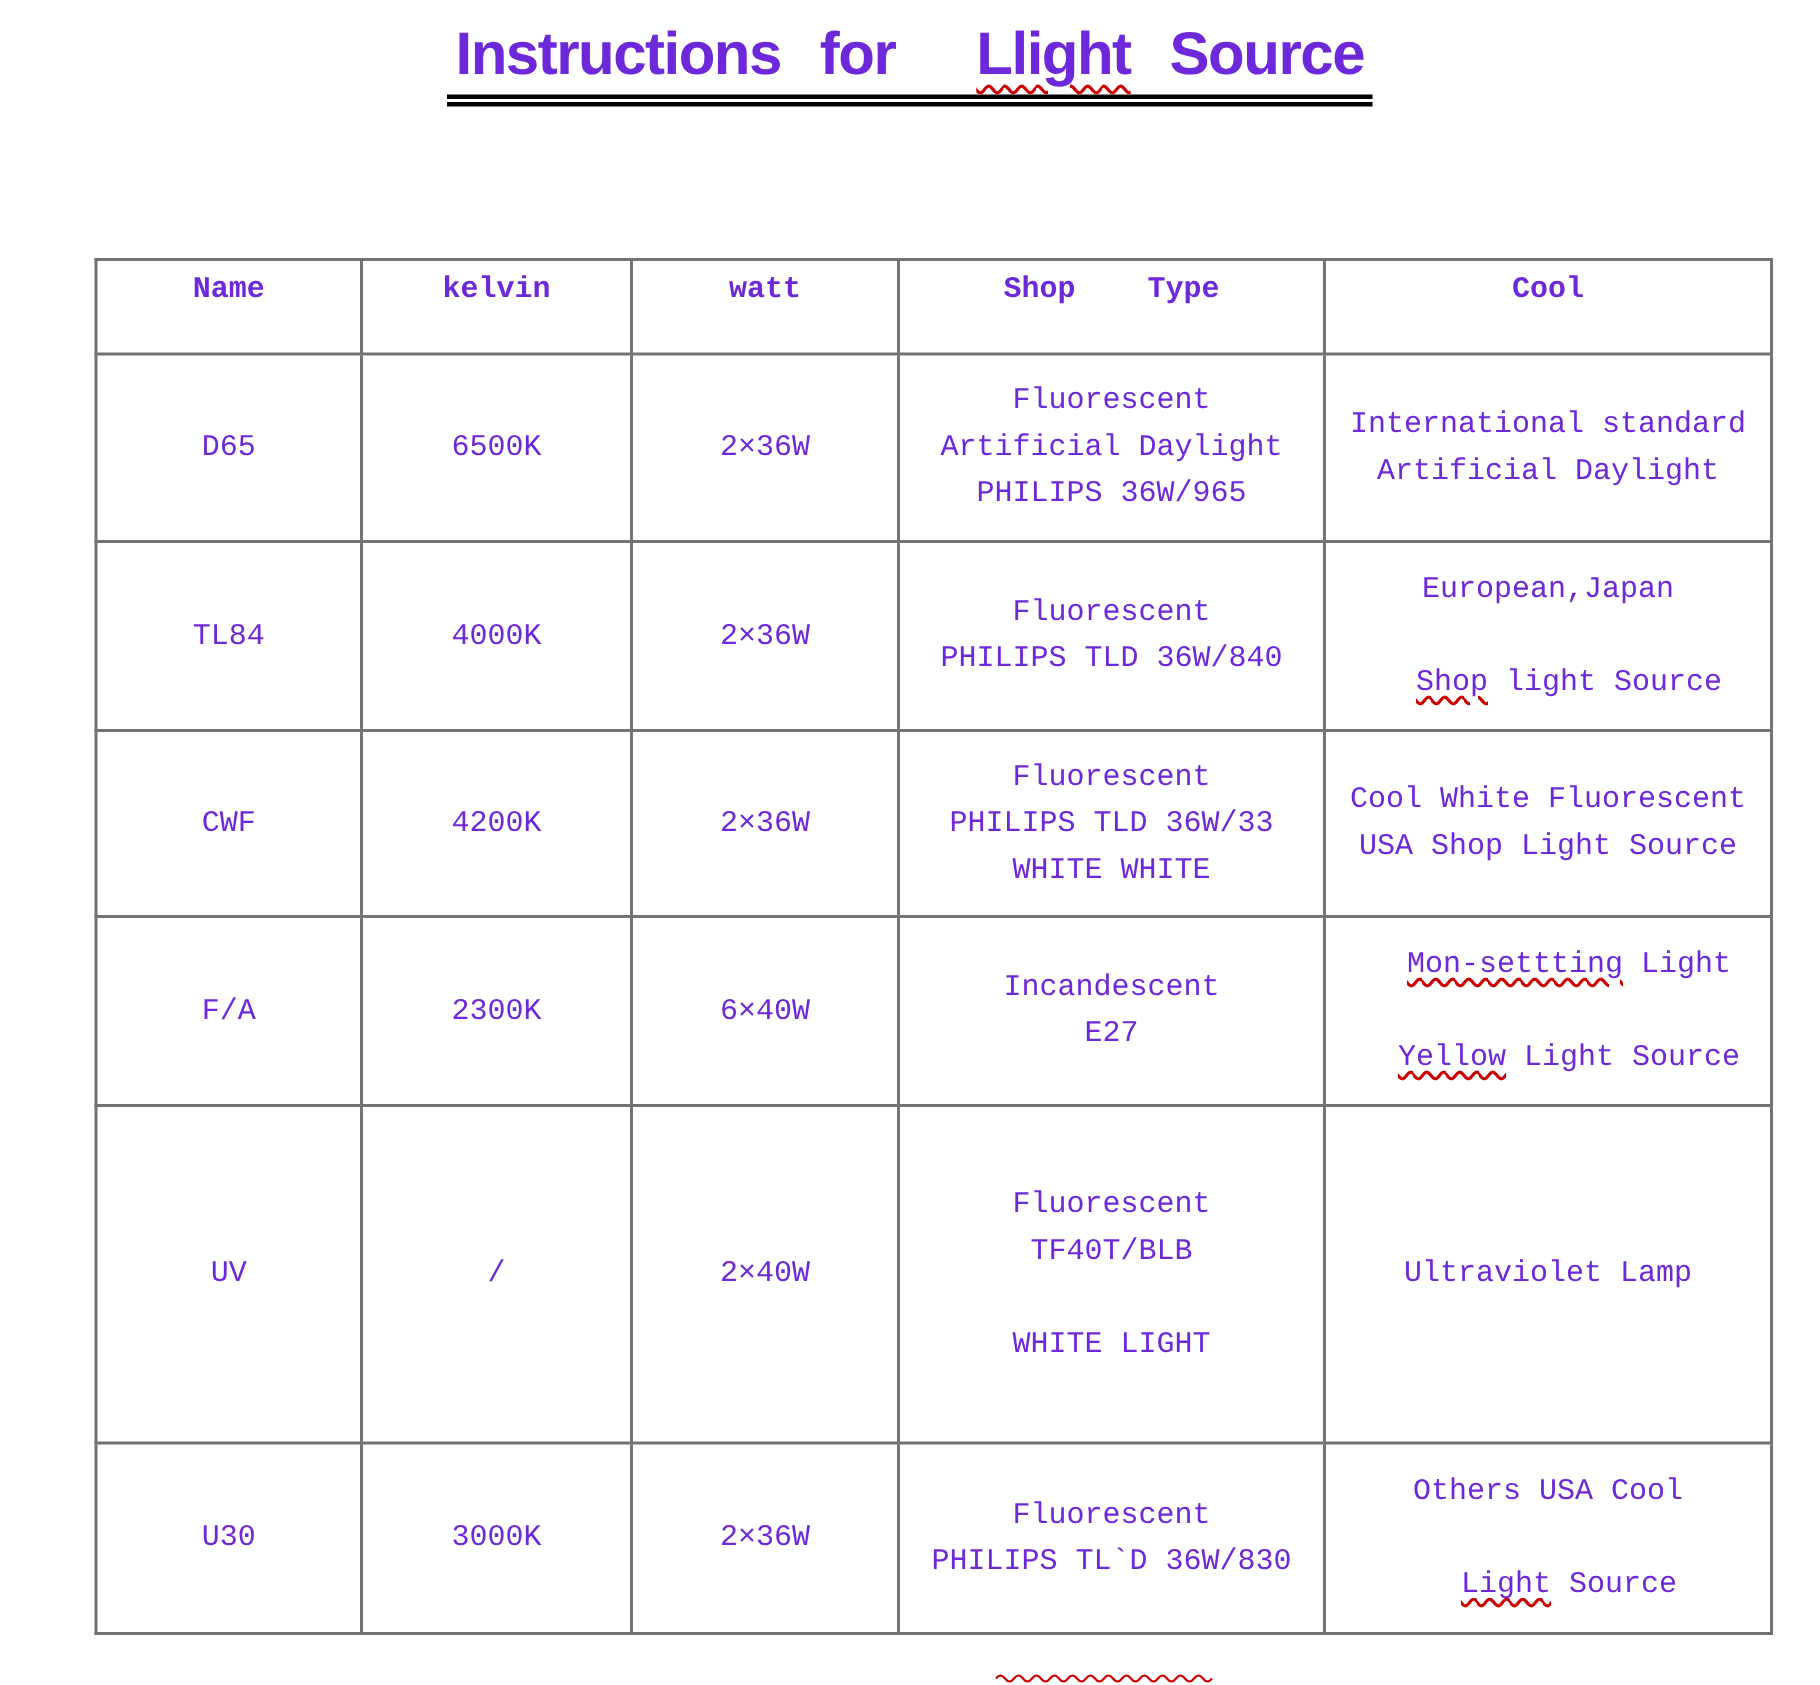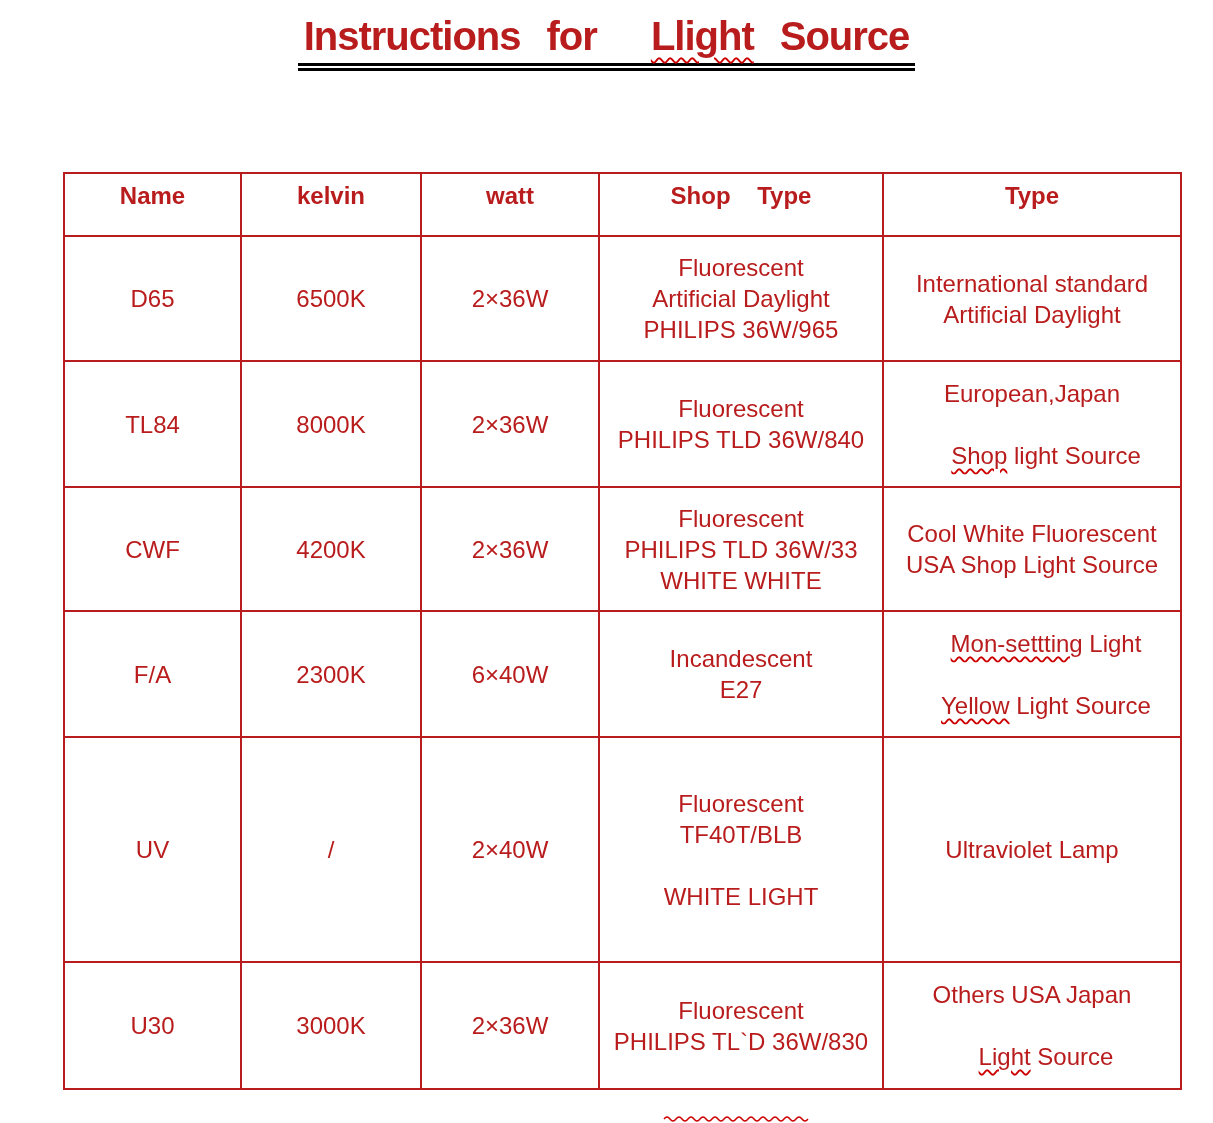--- a/index.html
+++ b/index.html
@@ -2,21 +2,21 @@
 <html><head>
 <meta charset="utf-8">
 <style>
   html, body { margin: 0; padding: 0; background: #ffffff; }
   .page {
     position: relative;
     width: 1213px;
     height: 1123px;
     background: #ffffff;
     font-family: "Liberation Sans", sans-serif;
-    color: #b91c1c;
+    color: #6d28d9;
     overflow: hidden;
   }
   
   .title-row {
     position: absolute;
     top: 14px; left: 0;
     width: 100%;
     display: flex;
     justify-content: center;
   }
@@ -44,26 +44,27 @@
   
   table.grid {
     position: absolute;
     left: 63px;
     top: 172px;
     width: 1117px;
     border-collapse: collapse;
     table-layout: fixed;
   }
   table.grid th, table.grid td {
-    border: 2px solid #b91c1c;
+    border: 2px solid #737373;
     padding: 0;
     text-align: center;
-    font-size: 24px;
+    font-size: 20px;
     font-weight: normal;
     overflow: hidden;
+    font-family: Liberation Mono, monospace;
   }
   table.grid th {
     vertical-align: top;
     padding-top: 8px;
     font-weight: bold;
   }
   table.grid th span { white-space: pre; }
   table.grid td { vertical-align: middle; }
   .ln { line-height: 31px; min-height: 31px; }
   .gap { height: 31px; }
@@ -102,21 +103,21 @@
         <col style="width:178px">
         <col style="width:284px">
         <col style="width:298px">
     </colgroup>
     <thead>
       <tr class="h-row">
         <th><span>Name</span></th>
         <th><span>kelvin</span></th>
         <th><span>watt</span></th>
         <th><span>Shop    Type</span></th>
-        <th><span>Type</span></th>
+        <th><span>Cool</span></th>
       </tr>
     </thead>
     <tbody>
 
       <tr class="row-1">
         <td>
             <div class="ln">D65</div>
           </td>
         <td>
             <div class="ln">6500K</div>
@@ -133,21 +134,21 @@
           <div class="ln">International standard</div>
           <div class="ln">Artificial Daylight</div>
         </td>
       </tr>
 
       <tr class="row-2">
         <td>
             <div class="ln">TL84</div>
           </td>
         <td>
-            <div class="ln">8000K</div>
+            <div class="ln">4000K</div>
           </td>
         <td>
             <div class="ln">2×36W</div>
           </td>
         <td>
           <div class="ln">Fluorescent</div>
           <div class="ln">PHILIPS TLD 36W/840</div>
         </td>
         <td>
           <div class="ln">European,Japan</div>
@@ -227,21 +228,21 @@
             <div class="ln">3000K</div>
           </td>
         <td>
             <div class="ln">2×36W</div>
           </td>
         <td>
           <div class="ln">Fluorescent</div>
           <div class="ln">PHILIPS TL`D 36W/830</div>
         </td>
         <td>
-          <div class="ln">Others USA Japan</div>
+          <div class="ln">Others USA Cool</div>
           <div class="ln gap"></div>
           <div class="ln"><span class="sq">Light</span><span> Source</span></div>
         </td>
       </tr>
 
     </tbody>
   </table>
 
   <svg class="stray" width="150" height="8" viewBox="0 0 150 8">
     <path d="M1 5 q3 -4 6 0 t6 0 t6 0 t6 0 t6 0 t6 0 t6 0 t6 0 t6 0 t6 0 t6 0 t6 0 t6 0 t6 0 t6 0 t6 0 t6 0 t6 0 t6 0 t6 0 t6 0 t6 0 t6 0 t6 0" fill="none" stroke="#cc0000" stroke-width="1.4"></path>

